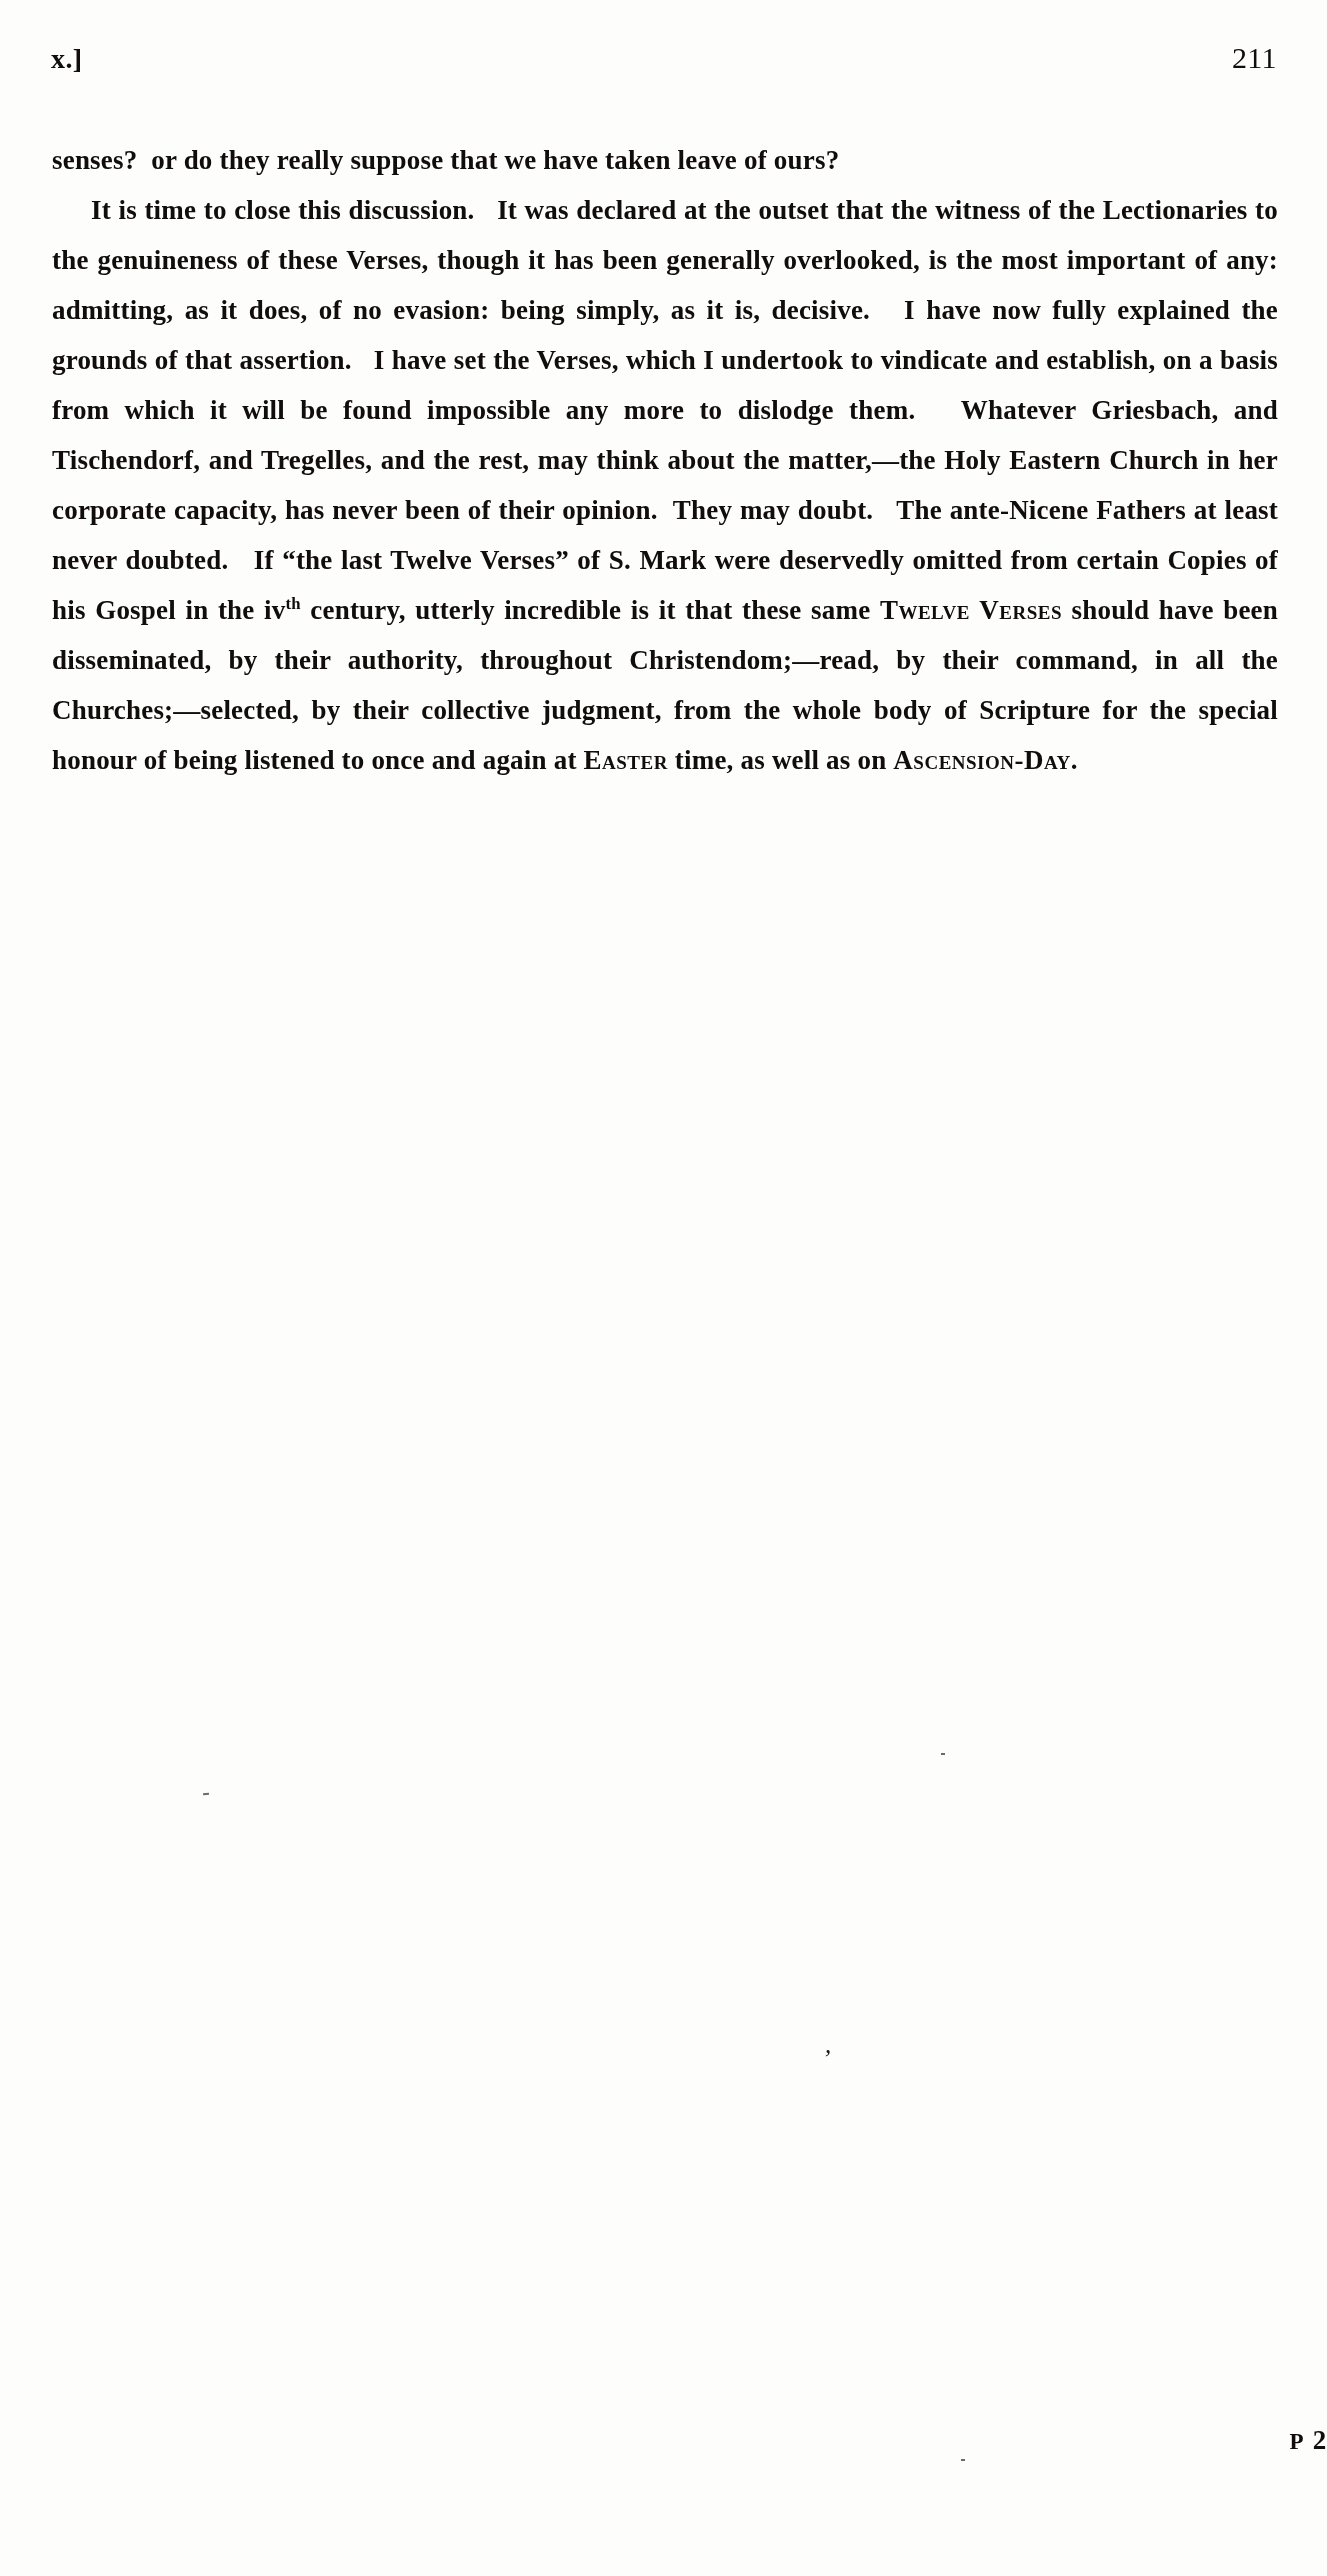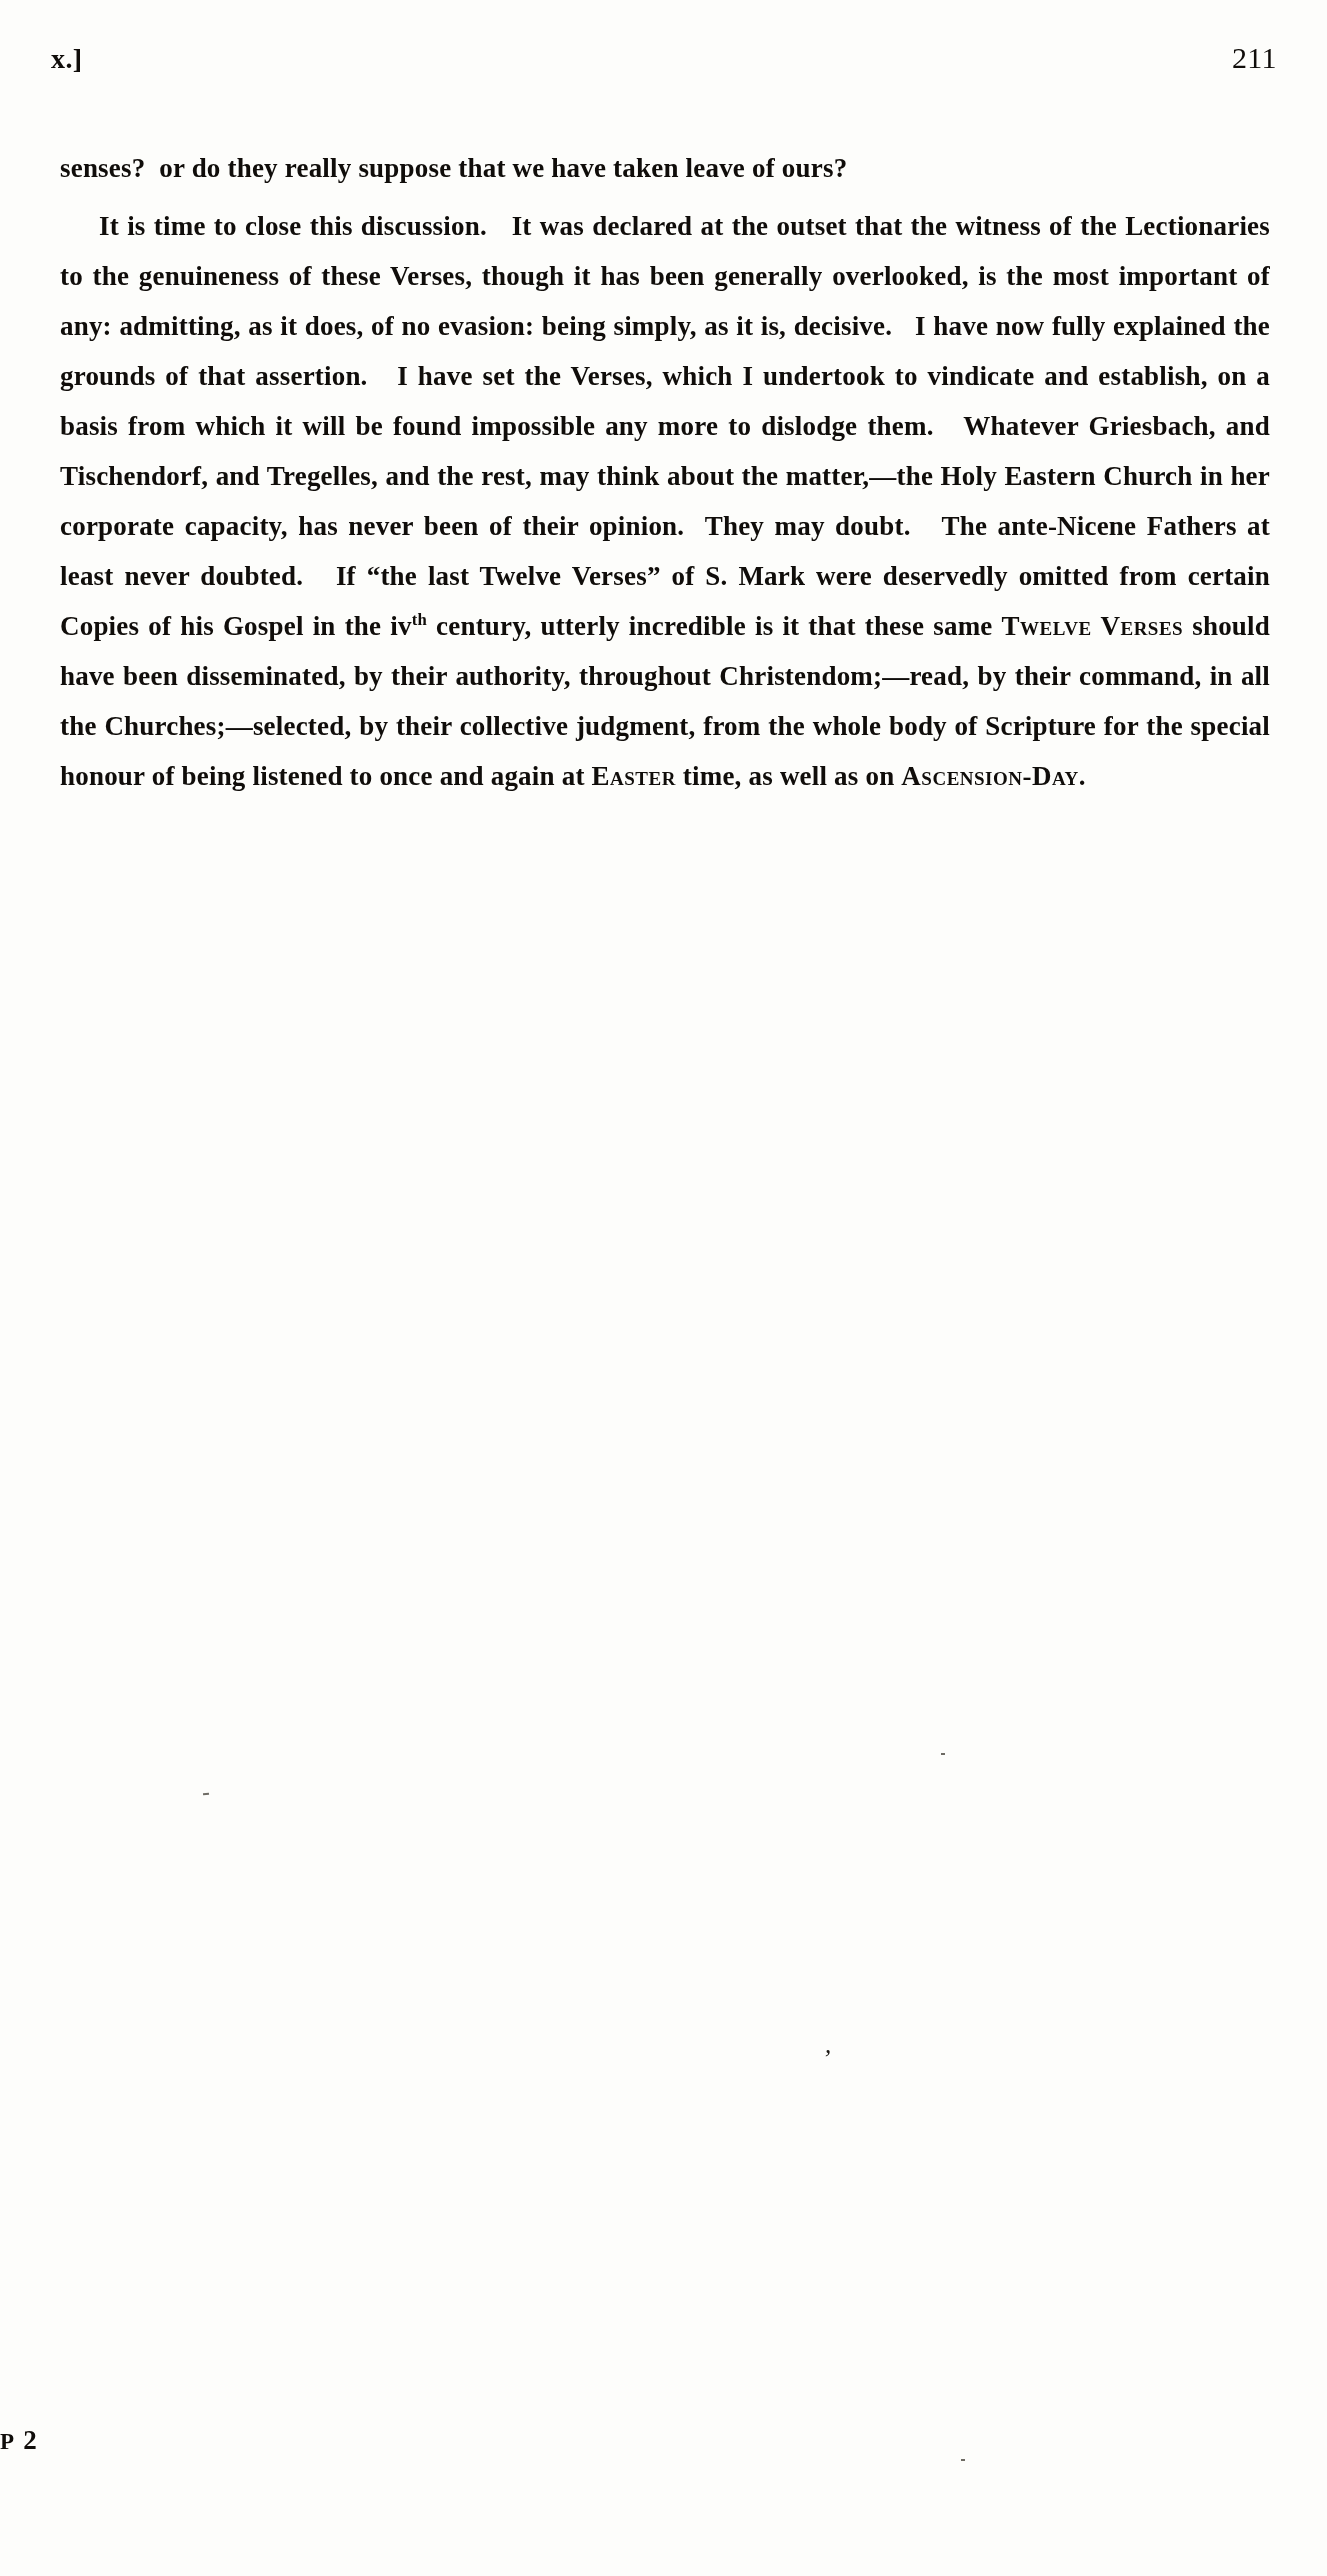--- a/index.html
+++ b/index.html
@@ -59,21 +59,21 @@
     top: 135px;
     width: 1226px;
     font-size: 27px;
     line-height: 50px;
     font-weight: 700;
     text-align: justify;
     letter-spacing: 0.2px;
     -webkit-font-smoothing: none;
   }
   .body-text p {
-    margin: 8px;
+    margin: 0;
     text-indent: 0;
   }
   .body-text p.indent {
     text-indent: 39px;
   }
   .it { }
   .sc {
     font-variant: small-caps;
     letter-spacing: 0.5px;
   }
@@ -97,21 +97,21 @@
     font-size: 25px;
     font-style: italic;
     color: #1a1713;
   }
   
   .signature {
     position: absolute;
     left: 0;
     right: 0;
     top: 2425px;
-    text-align: left;
+    text-align: right;
     font-size: 27px;
     font-weight: 700;
     letter-spacing: 1.7px;
   }
   .signature .sig-letter {
     font-variant: small-caps;
     font-size: 23px;
     letter-spacing: 0.8px;
   }
 </style>

